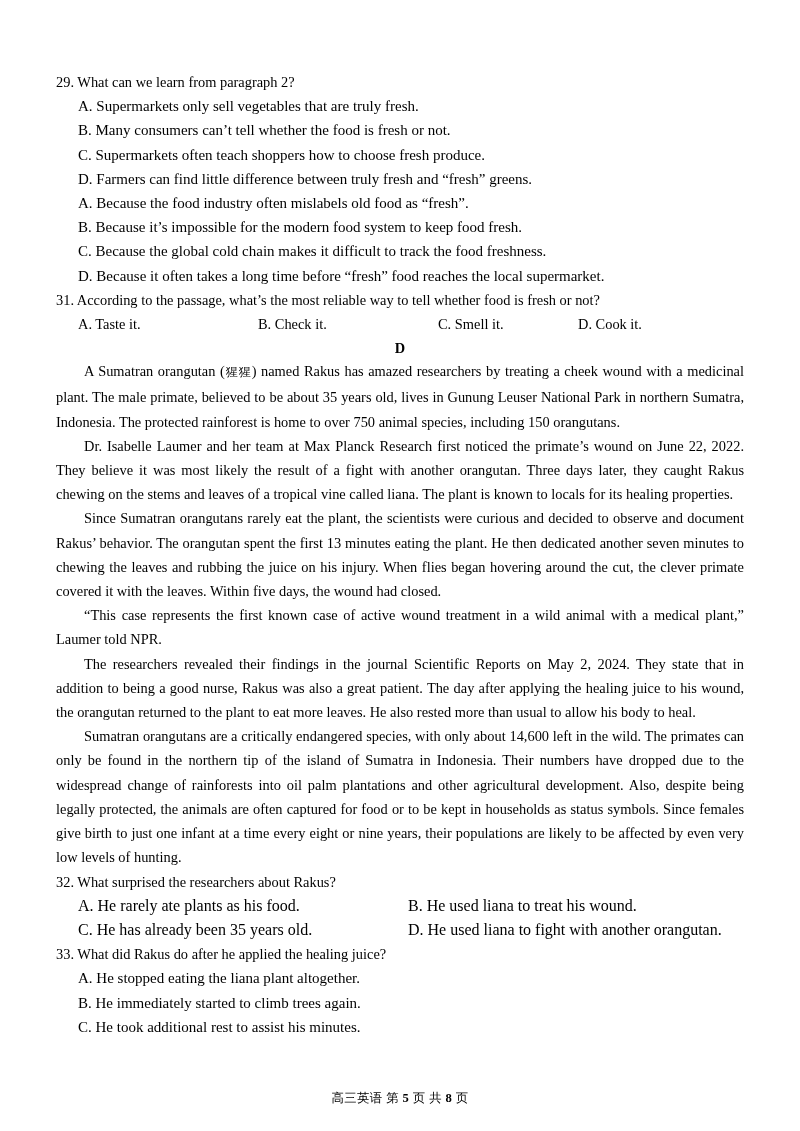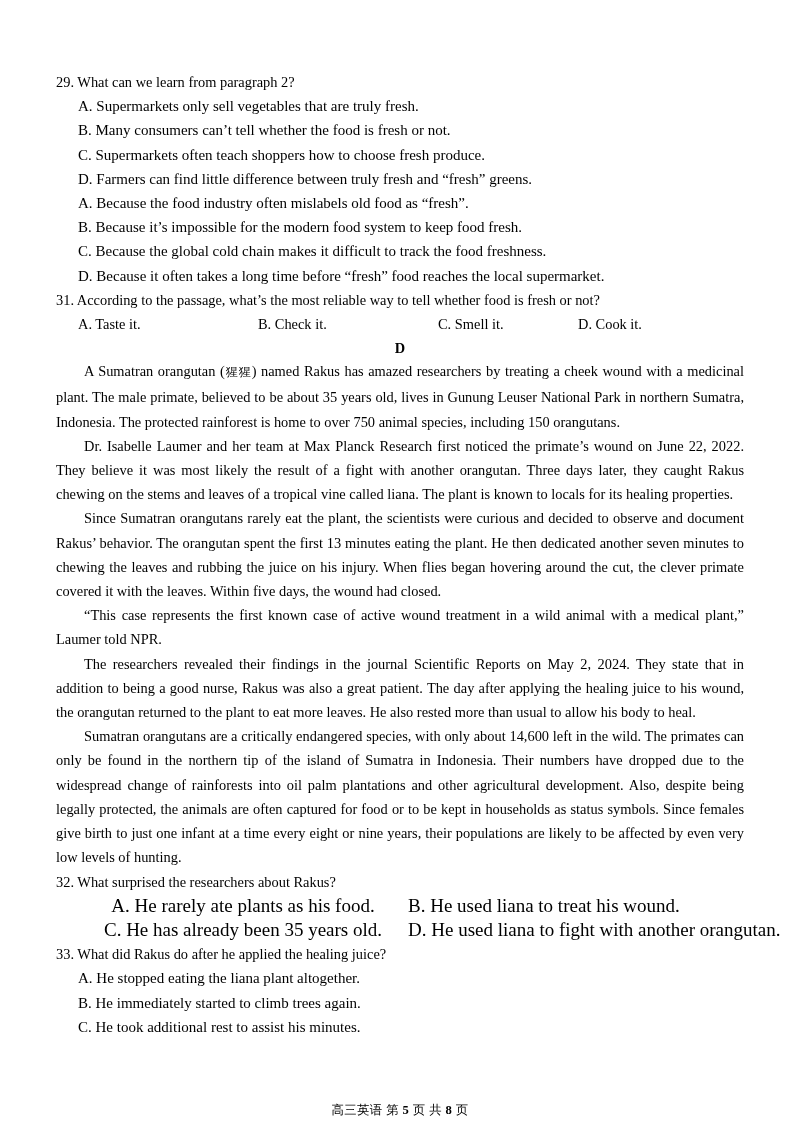--- a/index.html
+++ b/index.html
@@ -42,24 +42,23 @@
     line-height: 24.2px;
     padding-left: 22px;
   }
   .opt-row .c1 { width: 180px; flex: none; }
   .opt-row .c2 { width: 180px; flex: none; }
   .opt-row .c3 { width: 140px; flex: none; }
   .opt-row .c4 { flex: none; }
 
   .opt-two {
     display: flex;
-    font-size: 19px;
+    font-size: 16px;
     line-height: 24.2px;
     padding-left: 22px;
-    text-align: center;
   }
   .opt-two .a { width: 330px; flex: none; }
   .opt-two .b { flex: none; }
 
   .section-letter {
     text-align: center;
     font-size: 14.4px;
     font-weight: bold;
     line-height: 22px;
     margin-top: 1px;
@@ -72,21 +71,21 @@
     text-justify: inter-word;
     text-indent: 28px;
   }
   .cjk {
     font-family: Liberation Mono, monospace;
     font-size: 12px;
   }
   .footer {
     position: absolute;
     left: 0;
-    bottom: 12px;
+    bottom: 24px;
     width: 800px;
     text-align: center;
     font-size: 12.6px;
     letter-spacing: 0.4px;
   }
   .footer .cjk-f {
     font-family: "DejaVu Sans", sans-serif;
     font-size: 12.4px;
   }
   .footer b { font-weight: bold; }

